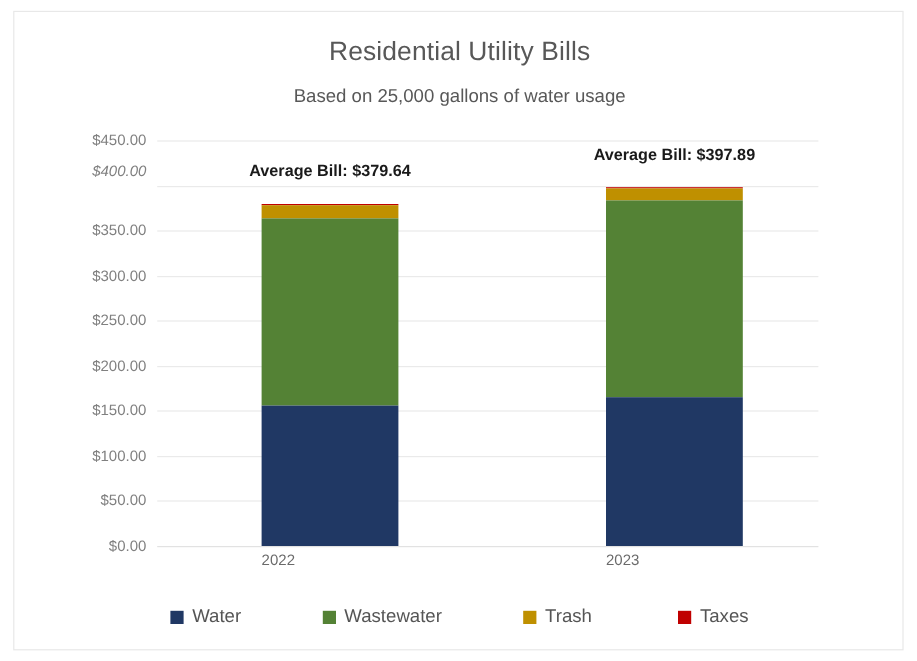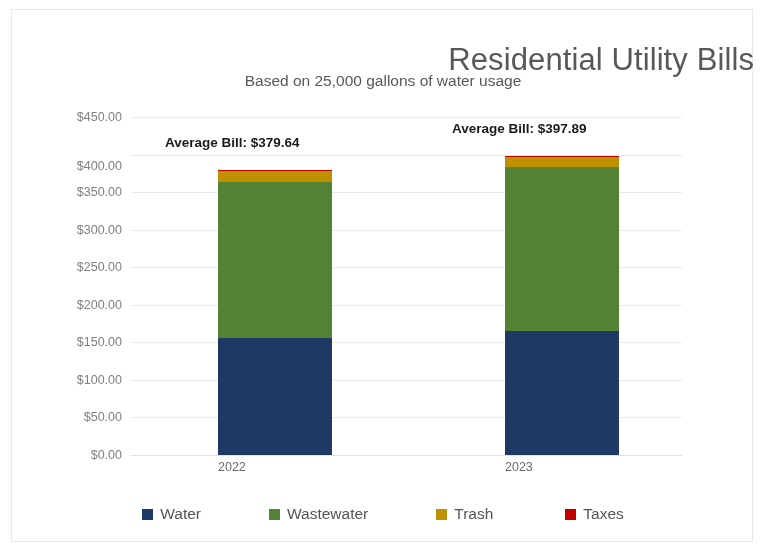--- a/index.html
+++ b/index.html
@@ -12,26 +12,25 @@
   #chart-card {
     position: absolute;
     left: 11px; top: 9px;
     width: 742px; height: 533px;
     background: #ffffff;
     border: 1px solid #e8e8e8;
   }
   #title {
     position: absolute;
     left: 0; top: 20px; width: 742px;
-    text-align: right;
-    font-size: 31px;
+    text-align: center;
+    font-size: 22px;
     font-weight: 400;
     color: #585858;
     letter-spacing: 0.1px;
-    margin-top: 12px;
   }
   #subtitle {
     position: absolute;
     left: 0; top: 62px; width: 742px;
     text-align: center;
     font-size: 15.5px;
     font-weight: 400;
     color: #585858;
   }
 
@@ -75,20 +74,21 @@
   .bar-label {
     position: absolute;
     top: 343px;
     width: 114px;
     font-size: 12.5px;
     color: #6a6a6a;
   }
   .avg-label {
     position: absolute;
     width: 220px;
+    text-align: center;
     font-size: 13.5px;
     font-weight: bold;
     color: #1a1a1a;
     white-space: nowrap;
   }
 
   
   #legend {
     position: absolute;
     left: 0; top: 495px;
@@ -132,21 +132,21 @@
       </div>
     <div id="yticks">
         <div class="ytick" style="top: 338px;">$0.00</div>
         <div class="ytick" style="top: 300.444px;">$50.00</div>
         <div class="ytick" style="top: 262.889px;">$100.00</div>
         <div class="ytick" style="top: 225.333px;">$150.00</div>
         <div class="ytick" style="top: 187.778px;">$200.00</div>
         <div class="ytick" style="top: 150.222px;">$250.00</div>
         <div class="ytick" style="top: 112.667px;">$300.00</div>
         <div class="ytick" style="top: 75.1111px;">$350.00</div>
-        <div class="ytick" style="top: 49px;">$400.00</div>
+        <div class="ytick" style="top: 26px; font-style: italic;">$400.00</div>
         <div class="ytick" style="top: 0px;">$450.00</div>
       </div>
     <div id="bars">
         <div class="bar" style="left: 87px;">
           <div class="seg" title="Water: 156" style="height: 117.173px; background: rgb(32, 56, 100);"></div>
           <div class="seg" title="Wastewater: 207" style="height: 155.48px; background: rgb(84, 130, 53);"></div>
           <div class="seg" title="Trash: 14.5" style="height: 10.8911px; background: rgb(191, 144, 0);"></div>
           <div class="seg" title="Taxes: 2.14" style="height: 1.60738px; background: rgb(192, 0, 0);"></div>
         </div>
         <div class="bar" style="left: 374px;">

